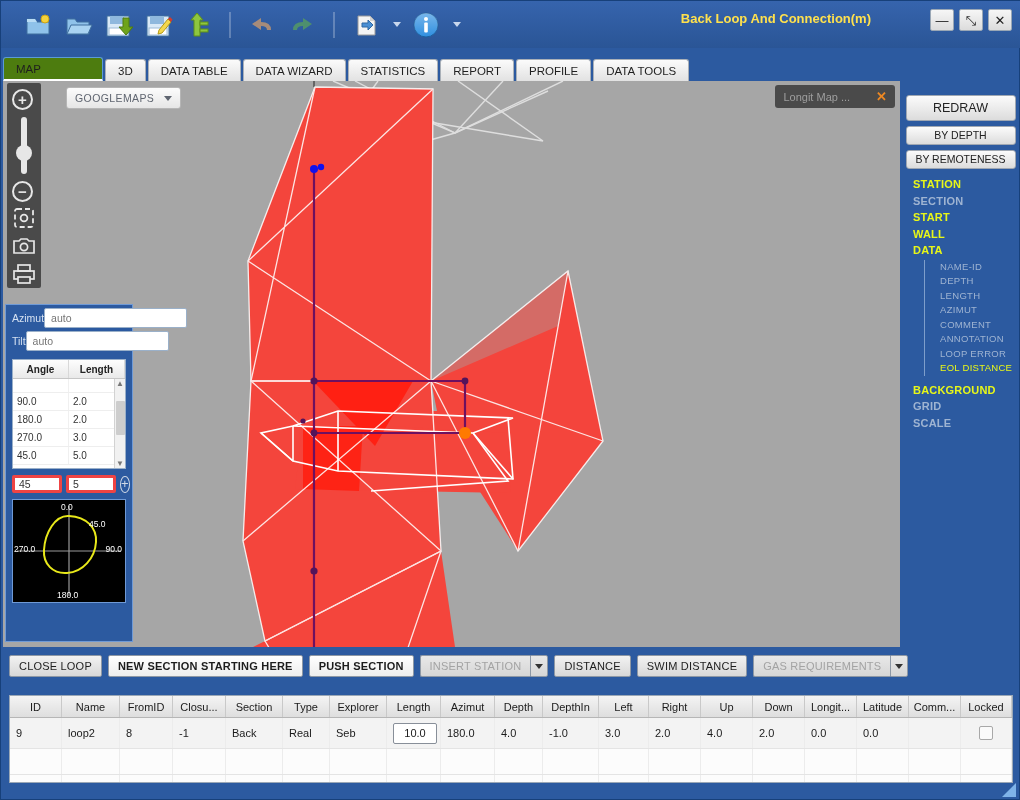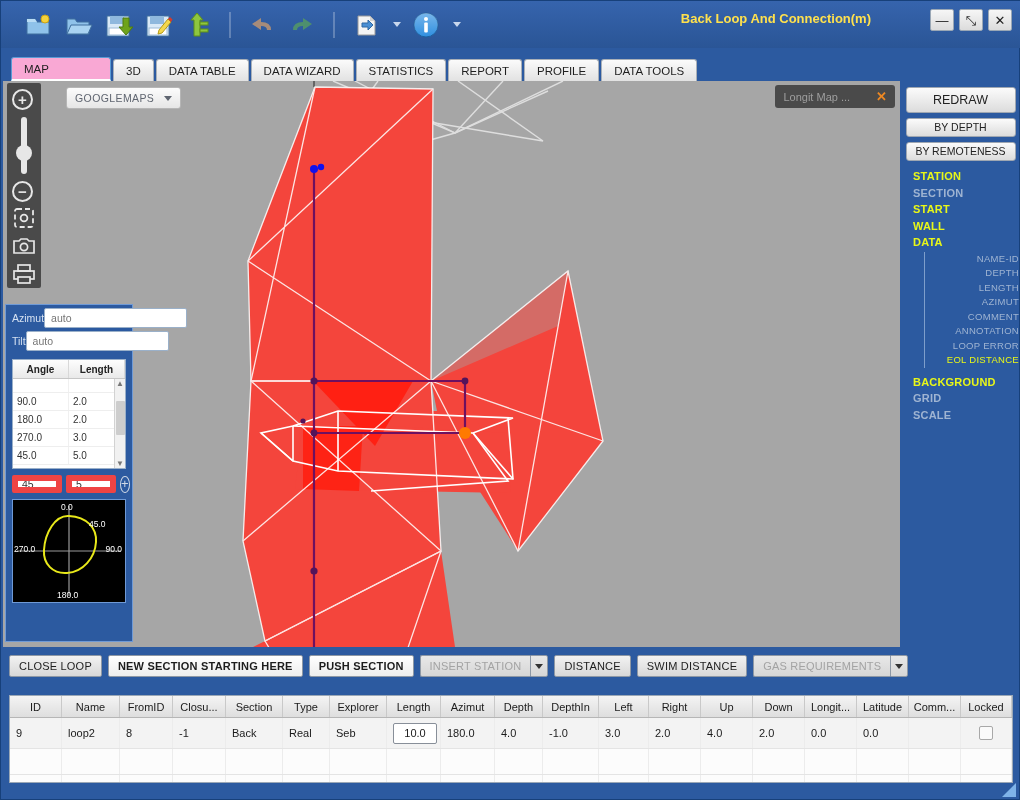--- a/index.html
+++ b/index.html
@@ -53,24 +53,23 @@
   }
   .tab {
     height: 22px; padding: 0 12px; margin-right: 2px;
     background: linear-gradient(#fbfbfb,#e2e2e2);
     border: 1px solid #a9b0b8; border-bottom: none;
     border-radius: 3px 3px 0 0;
     font-size: 11.5px; color: #1f1f1f;
     display: flex; align-items: center; cursor: pointer;
   }
   .tab.active {
-    height: 24px; background: #f9a8d4;
+    height: 24px; background: #4d7c0f;
     border-color: #5b9bd5; border-bottom: 2px solid #ffffff;
     font-weight: normal;
-    margin-left: 8px;
   }
   .tab#tab-map { min-width: 100px; }
 
   
   .mapwrap {
     position: absolute; left: 2px; top: 80px; width: 897px; height: 566px;
     background: #a6a6a6; overflow: hidden;
   }
   .mapsvg { position:absolute; left:0; top:0; width:897px; height:566px; }
 
@@ -127,21 +126,21 @@
   .lp-tr { display:flex; height:18px; border-bottom:1px solid #eeeeee; }
   .lp-tr div { flex:1; font-size:10px; color:#333; line-height:18px; padding-left:4px;
                border-right:1px solid #f0f0f0; }
   .lp-scroll { position:absolute; right:0; top:19px; width:11px; bottom:0;
                background:#f1f1f1; border-left:1px solid #d2d2d2; cursor:pointer; }
   .lp-scroll .up, .lp-scroll .dn { text-align:center; font-size:8px; color:#777; }
   .lp-scroll .thumb { position:absolute; left:1px; top:22px; width:9px; height:34px;
                       background:#cdcdcd; border-radius:1px; }
   .lp-add { display:flex; align-items:center; gap:4px; padding: 6px 6px 0 6px; }
   .lp-add input {
-    width: 50px; height:18px; background:#fff; border:6px solid #ef4444;
+    width: 50px; height:18px; background:#fff; border:3px solid #ef4444;
     border-radius:2px; font-size:10.5px; color:#333; padding-left:4px;
     font-family:"Liberation Sans",sans-serif;
   }
   .lp-plus {
     width:17px;height:17px;border-radius:50%;border:1.5px solid #cfd9e6;
     color:#cfd9e6;font-size:13px;line-height:14px;text-align:center;cursor:pointer;
   }
   .lp-preview {
     margin: 6px 6px 0 6px; width: 114px; height: 104px;
     background:#000; border:1px solid #6f9ad6; position:relative;
@@ -151,27 +150,27 @@
   .sidebar {
     position: absolute; left: 901px; top: 80px; width: 117px; height: 566px;
     background: #2c5aa0;
   }
   .sb-btn {
     display:block; width: 110px; margin: 0 auto 5px auto;
     background: linear-gradient(#fbfbfb,#dcdcdc);
     border:1px solid #9fa7b2; border-radius:3px;
     font-size: 11.5px; color:#222; text-align:center; cursor:pointer;
   }
-  .sb-btn.big { height: 26px; line-height:24px; font-size:12.5px; margin-top:6px; }
+  .sb-btn.big { height: 26px; line-height:24px; font-size:12.5px; margin-top:14px; }
   .sb-btn.sm { height: 19px; line-height:17px; font-size:10.5px; }
   .sb-list { margin-top: 7px; padding-left: 11px; }
   .sb-item { font-size:11px; font-weight:bold; line-height:16.5px; cursor:pointer; letter-spacing:.2px; }
   .sb-item.on { color:#e8f718; }
   .sb-item.off { color:#9fb4d2; }
-  .sb-sub { margin-left: 11px; border-left: 1px solid #7e9ecb; padding-left: 21px; margin-top:1px;text-align:right; }
+  .sb-sub { margin-left: 11px; border-left: 1px solid #7e9ecb; padding-left: 15px; margin-top:1px; }
   .sb-sub .sb-item { font-size:9.5px; font-weight:normal; line-height:14.5px; letter-spacing:.3px; }
   .sb-group2 { margin-top: 6px; padding-left: 11px; }
   .sb-pbtn {
     width: 101px; height: 21px; margin: 0 0 9px 8px;
     background:#b9b2e8; border:1px solid #9a92cf;
     font-size:11.5px; color:#3e3e50; text-align:center; line-height:19px;
     cursor:pointer; letter-spacing:.3px;
   }
 
   

